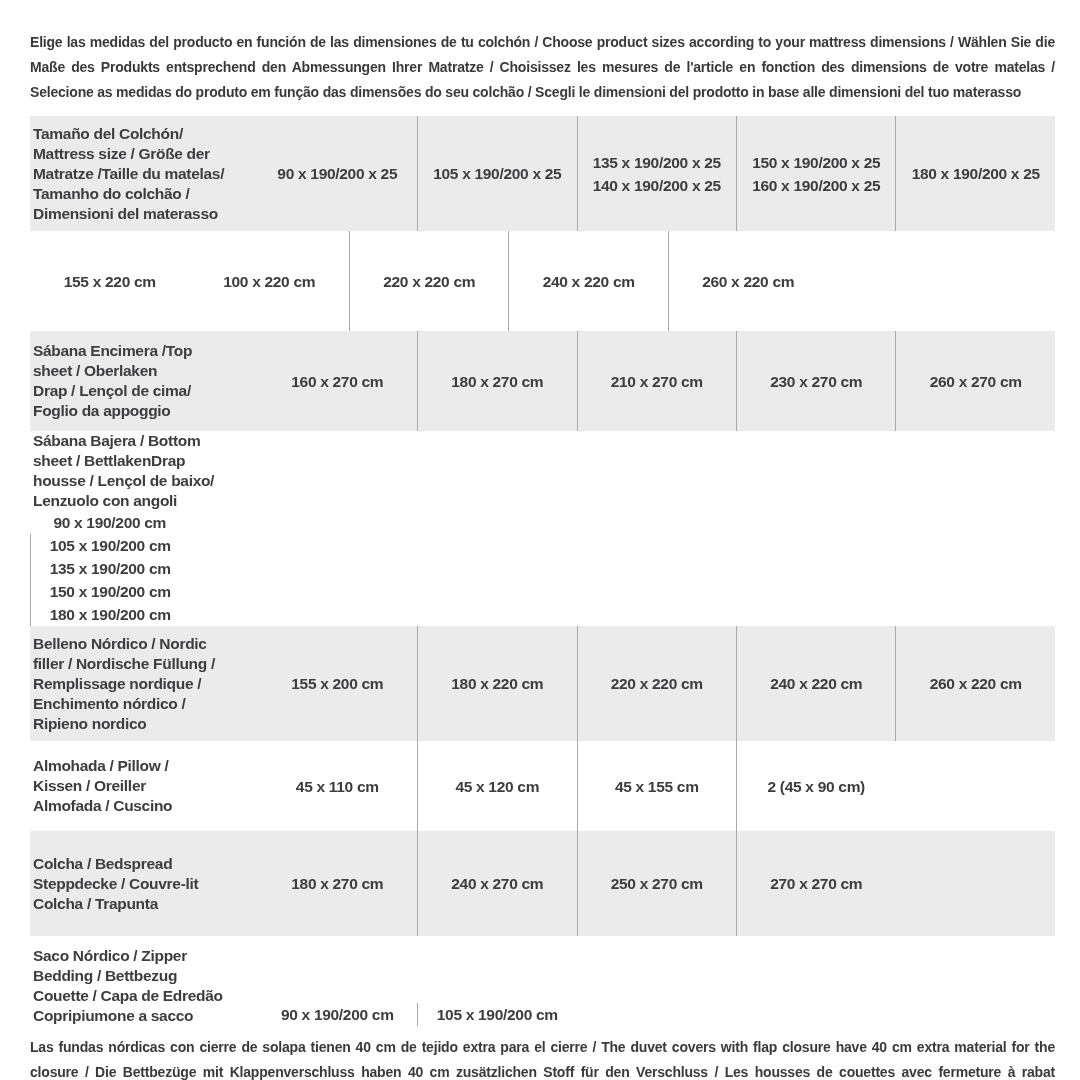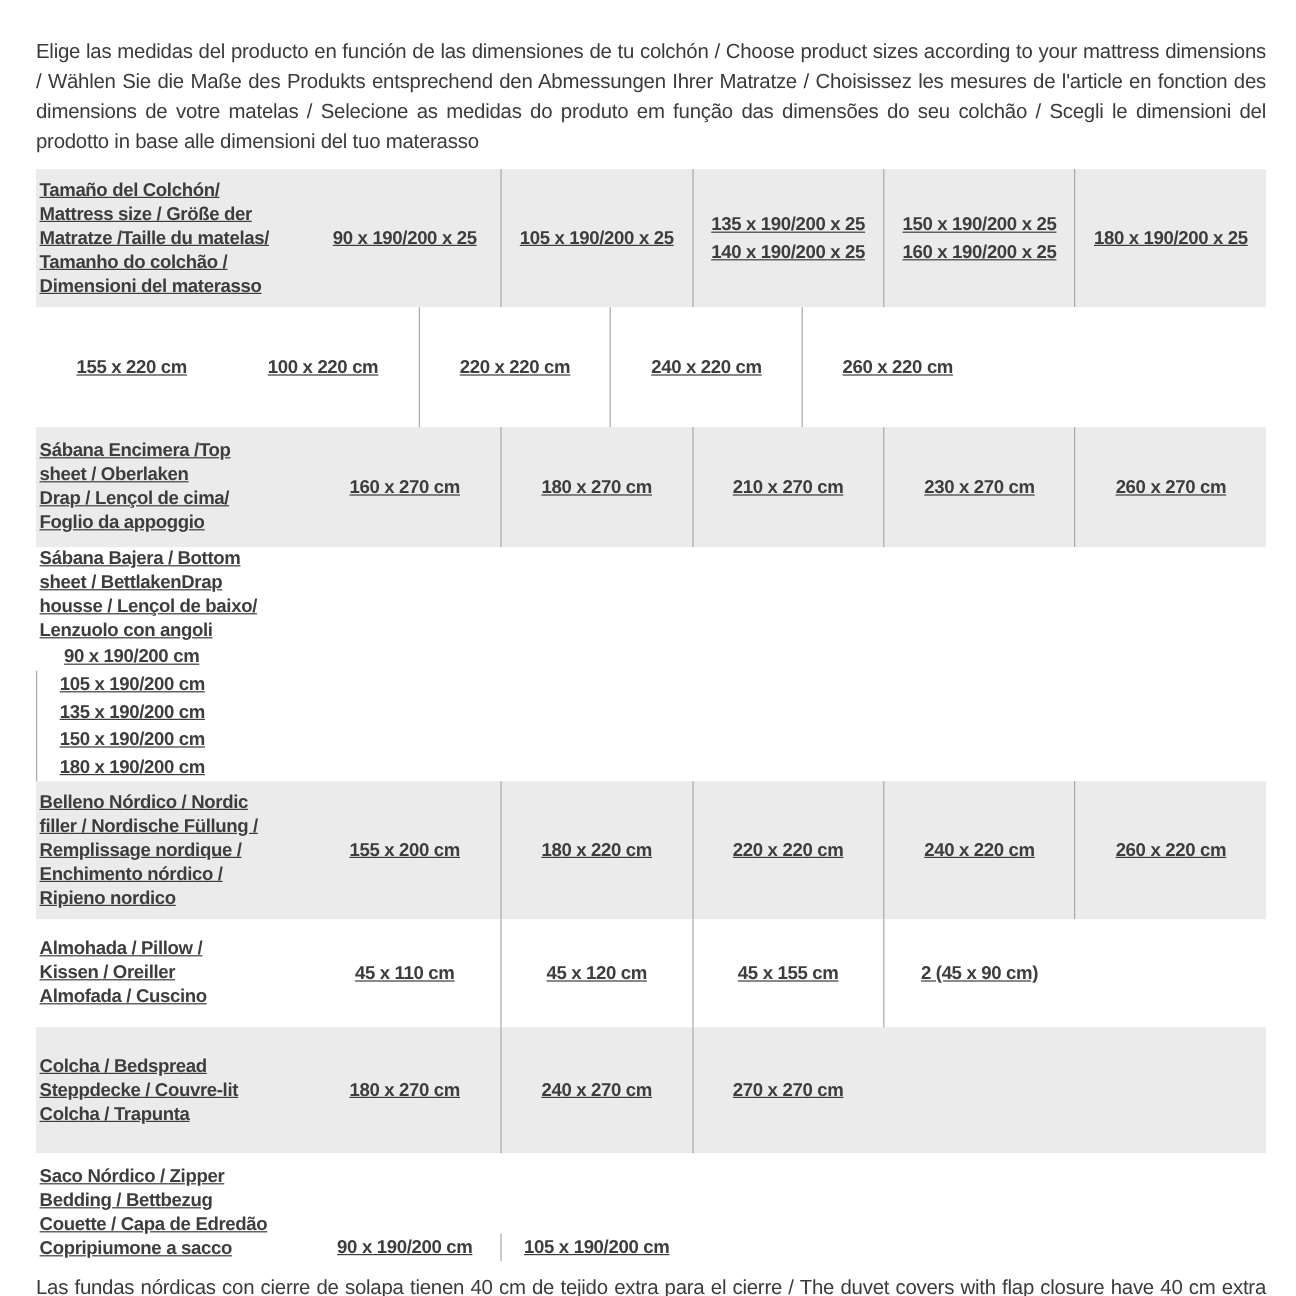--- a/index.html
+++ b/index.html
@@ -9,44 +9,43 @@
     box-sizing: border-box;
     background: #ffffff;
     font-family: "Liberation Sans", sans-serif;
     color: #3d3d3f;
     padding: 30px 25px 0 30px;
   }
   .page { width: 1025px; }
 
   .intro, .footnote {
     margin: 0;
-    font-size: 17px;
+    font-size: 14px;
     line-height: 25px;
-    font-weight: normal;
+    font-weight: bold;
     text-align: justify;
     letter-spacing: -0.2px;
     color: #3a3a3c;
   }
 
   .size-table {
     margin-top: 11px;
     width: 100%;
   }
   .row { display: flex; width: 100%; }
   .row.gray { background: #ebebec; }
 
   .cell {
     display: flex;
     align-items: center;
     box-sizing: border-box;
     font-weight: bold;
     font-size: 15.5px;
     letter-spacing: -0.3px;
     white-space: pre-line;
-    text-decoration: underline;
   }
   .cell.label {
     width: 22.2%;
     padding-left: 3px;
     line-height: 20px;
     justify-content: flex-start;
     text-align: left;
   }
   .cell.val {
     width: 15.56%;
@@ -149,20 +148,21 @@
       <div class="cell val">45 x 155 cm</div>
       <div class="cell val">2 (45 x 90 cm)</div>
     </div>
 
     <div class="row r6 gray">
       <div class="cell label">Colcha / Bedspread
 Steppdecke / Couvre-lit
 Colcha / Trapunta</div>
       <div class="cell val">180 x 270 cm</div>
       <div class="cell val">240 x 270 cm</div>
+      <div class="cell val">250 x 270 cm</div>
       <div class="cell val">270 x 270 cm</div>
     </div>
 
     <div class="row r7">
       <div class="cell label">Saco Nórdico / Zipper
 Bedding / Bettbezug
 Couette  / Capa de Edredão
 Copripiumone a sacco</div>
       <div class="cell val">90 x 190/200 cm</div>
       <div class="cell val">105 x 190/200 cm</div>

